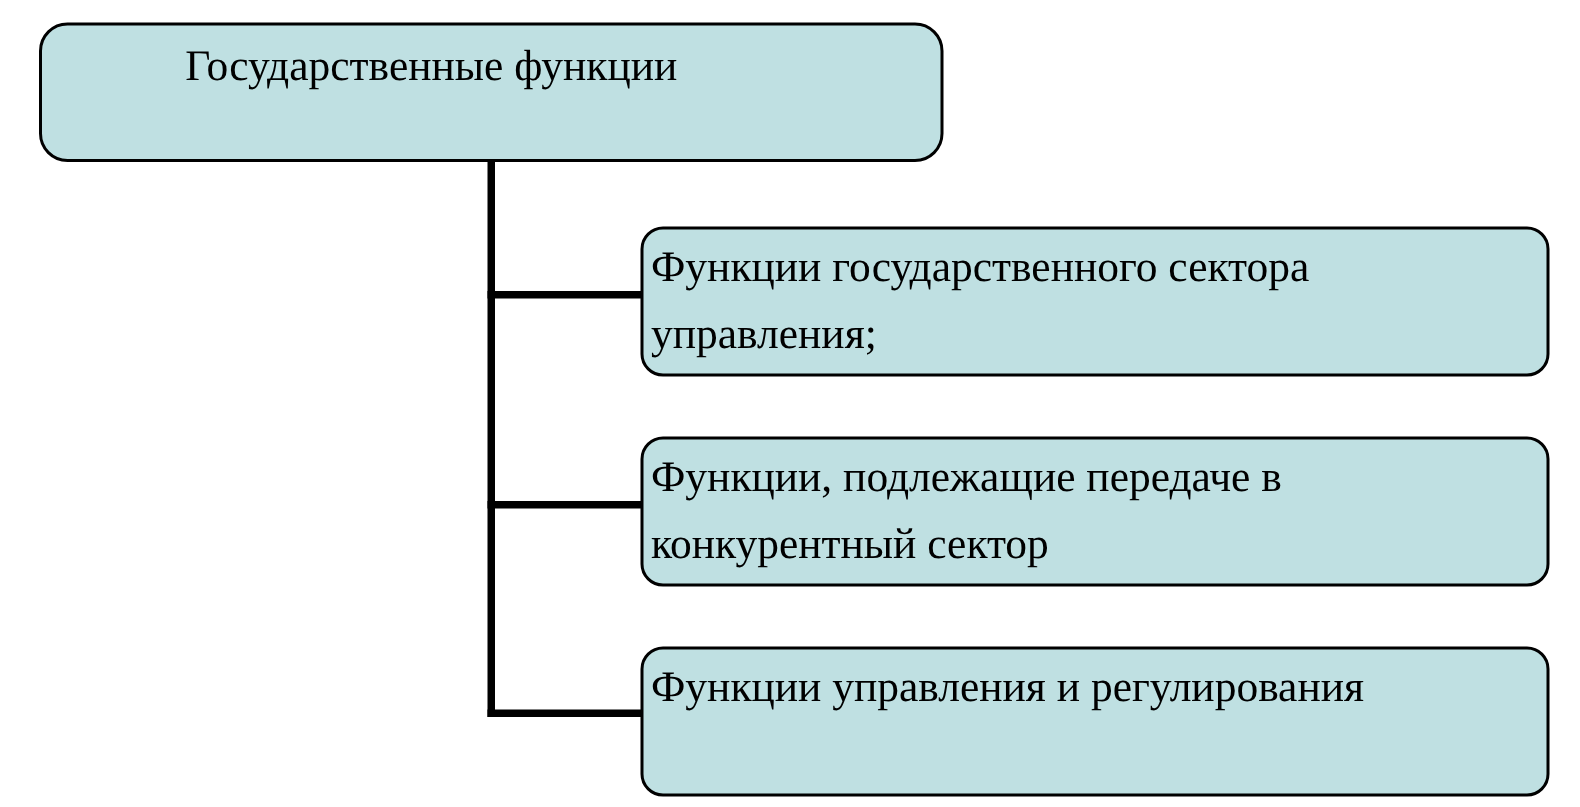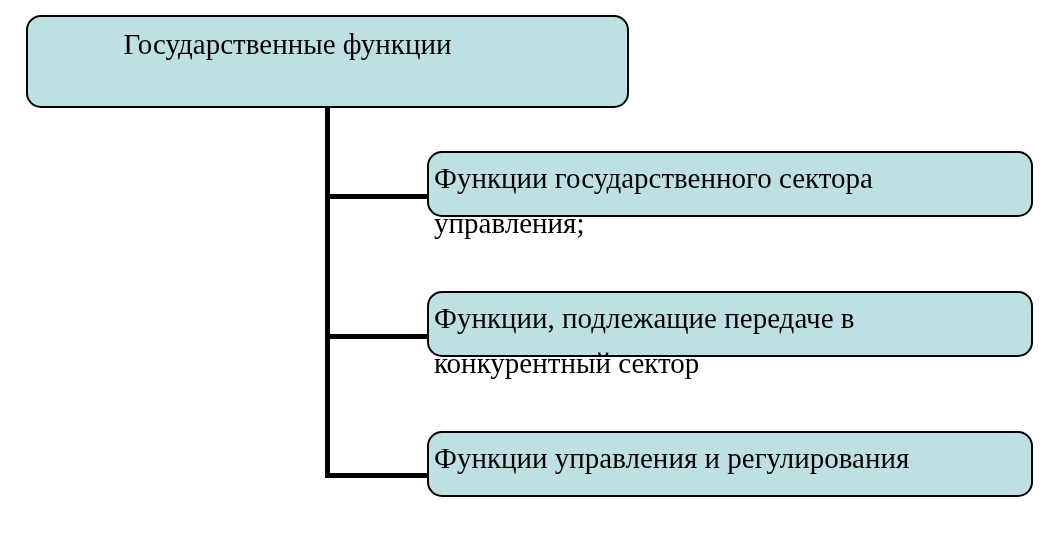--- a/index.html
+++ b/index.html
@@ -31,25 +31,26 @@
     white-space: pre-line;
   }
   .node-root {
     left: 26px;
     top: 15px;
     width: 603px;
     height: 93px;
     text-align: center;
     padding: 7px 90px 0 10px;
     line-height: 40px;
+    border-radius: 19px;
   }
   .node-child {
     left: 427px;
     width: 606px;
-    height: 66px;
+    height: 100px;
     text-align: left;
     padding: 3px 8px 0 5px;
     line-height: 45px;
   }
   .node-child-1 { top: 151px; }
   .node-child-2 { top: 291px; }
   .node-child-3 { top: 431px; }
   .connector {
     position: absolute;
     background: var(--connector, #000000);

